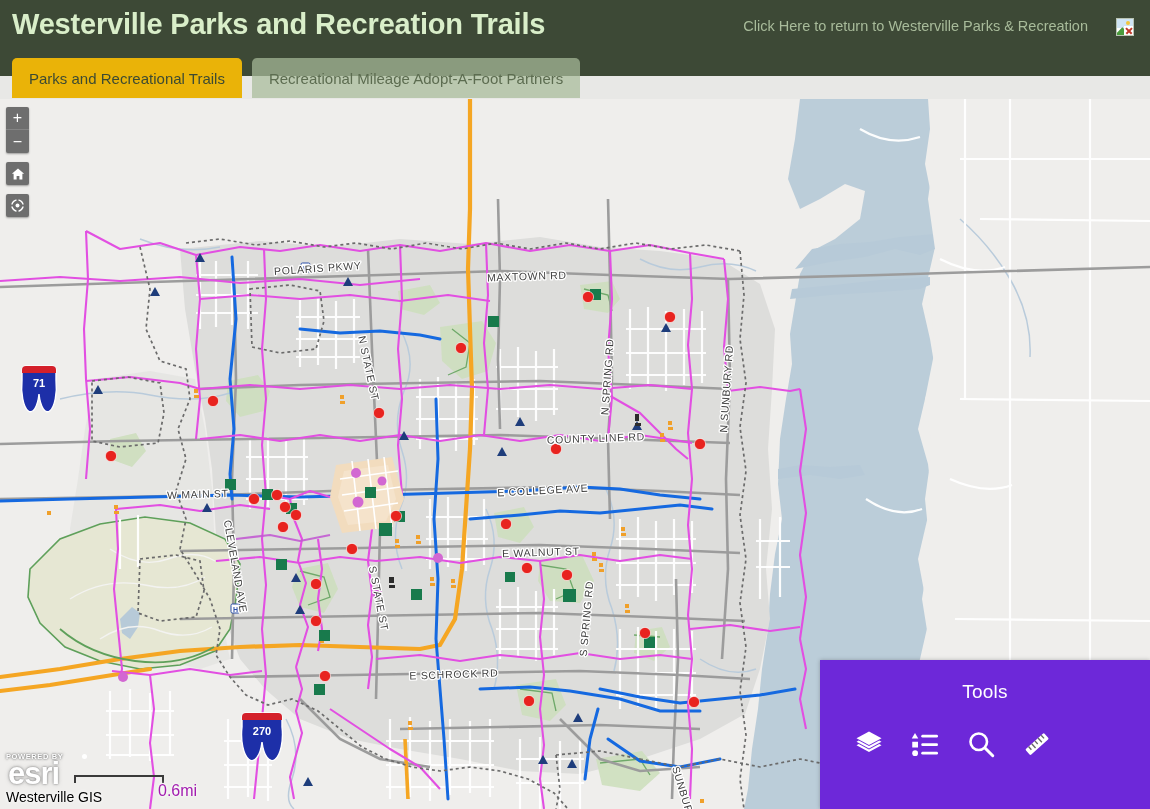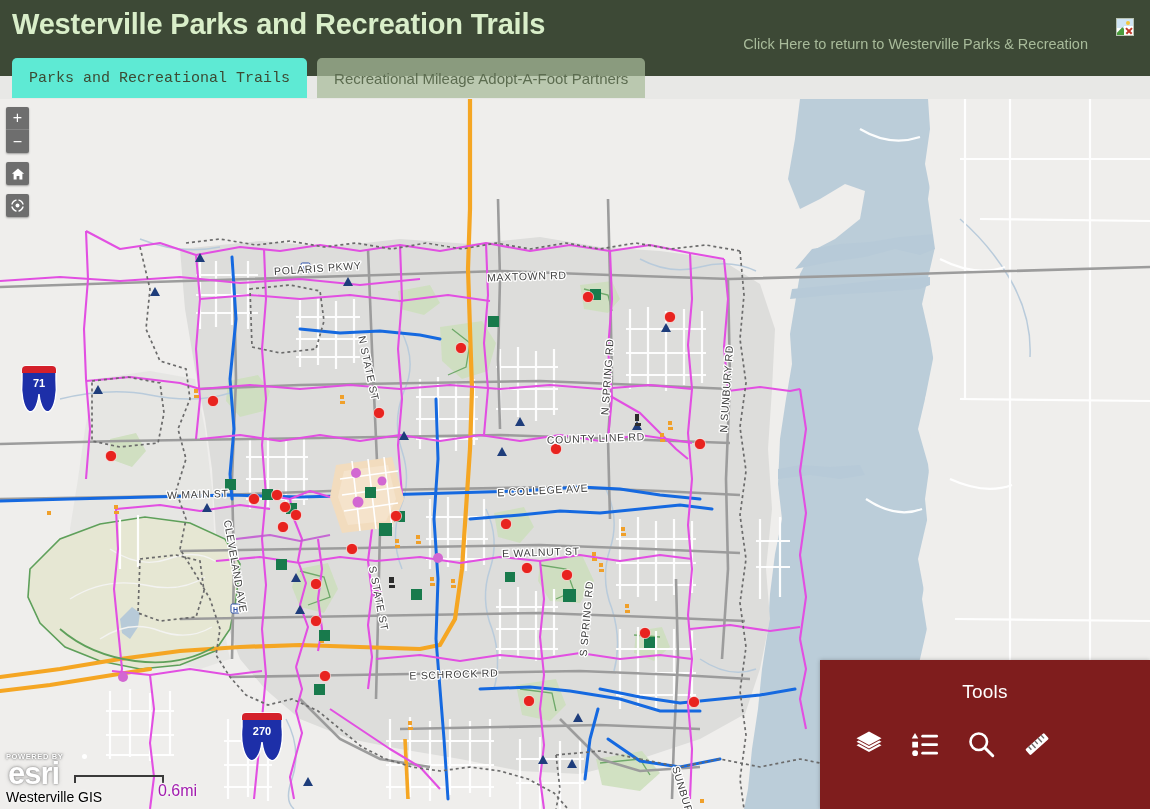--- a/index.html
+++ b/index.html
@@ -16,21 +16,21 @@
     position: absolute; left: 0; top: 0; width: 1150px; height: 76px;
     background: #3d4936; z-index: 40;
   }
   .header-title {
     position: absolute; left: 12px; top: 8px;
     font-size: 29px; font-weight: bold; color: #d9eec9;
     letter-spacing: -0.2px; white-space: nowrap;
   }
   .header-link {
     position: absolute; right: 62px; top: 18px;
-    font-size: 14.5px; color: #a8bb9a; text-decoration: none; white-space: nowrap; margin-top: 18px;
+    font-size: 14.5px; color: #a8bb9a; text-decoration: none; white-space: nowrap;
   }
   .broken-img {
     position: absolute; right: 16px; top: 18px;
     width: 18px; height: 18px; background: #ffffff;
     border: 1px solid #b9c3b3; overflow: hidden;
   }
   .broken-img .bi-sky { position:absolute; left:0; top:0; width:100%; height:55%; background:#cfe4f5; }
   .broken-img .bi-hill { position:absolute; left:-2px; bottom:0; width:120%; height:60%;
       background:#4a9a3c; clip-path: polygon(0 100%, 38% 18%, 62% 62%, 100% 25%, 100% 100%); }
   .broken-img .bi-sun { position:absolute; right:3px; top:2px; width:4px; height:4px; border-radius:50%; background:#f2c63a; }
@@ -41,21 +41,21 @@
   .broken-img .bi-x:after { transform: rotate(-45deg); }
 
   
   .tabs { position: absolute; left: 12px; top: 58px; display: flex; gap: 10px; z-index: 41; }
   .tab {
     height: 40px; padding: 0 17px; display: flex; align-items: center;
     border-radius: 5px 5px 0 0; font-size: 15px; cursor: pointer;
     white-space: nowrap; color: #5c6c50;
     background: rgba(168,187,154,0.72);
   }
-  .tab.active { background: #5eead4; color: #3c4a33; font-family: Liberation Mono, monospace; }
+  .tab.active { background: #eab308; color: #3c4a33; }
 
   
   .map {
     position: absolute; left: 0; top: 99px; width: 1150px; height: 710px;
     overflow: hidden; background: #ecece9; z-index: 1;
   }
   .map svg { display: block; }
 
   
   .map-ctrls { position: absolute; left: 6px; top: 8px; z-index: 20; }
@@ -64,21 +64,21 @@
     width: 23px; height: 23px; display: flex; align-items: center; justify-content: center;
     color: #ffffff; cursor: pointer; font-size: 16px; line-height: 1; user-select: none;
   }
   .ctrl-btn.zoom-in { border-bottom: 1px solid #848484; }
   .ctrl-group.sep { margin-top: 9px; }
   .ctrl-btn svg { display: block; }
 
   
   .tools {
     position: absolute; right: 0px; bottom: 0px; width: 330px; height: 149px;
-    background: #7f1d1d; z-index: 25; box-shadow: 0 0 4px rgba(0,0,0,.25);
+    background: #6d28d9; z-index: 25; box-shadow: 0 0 4px rgba(0,0,0,.25);
   }
   .tools-title {
     text-align: center; color: #ffffff; font-size: 19px; padding-top: 21px; letter-spacing: .2px;
   }
   .tools-icons {
     display: flex; align-items: center; gap: 22px; padding-left: 32px; margin-top: 24px;
   }
   .tool-icon {
     width: 34px; height: 34px; display: flex; align-items: center; justify-content: center;
     cursor: pointer; color: #ffffff;

